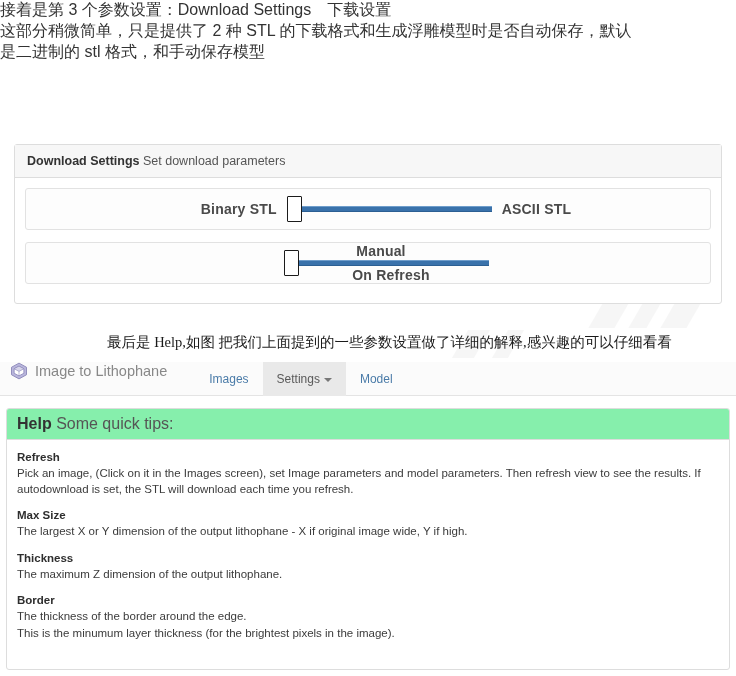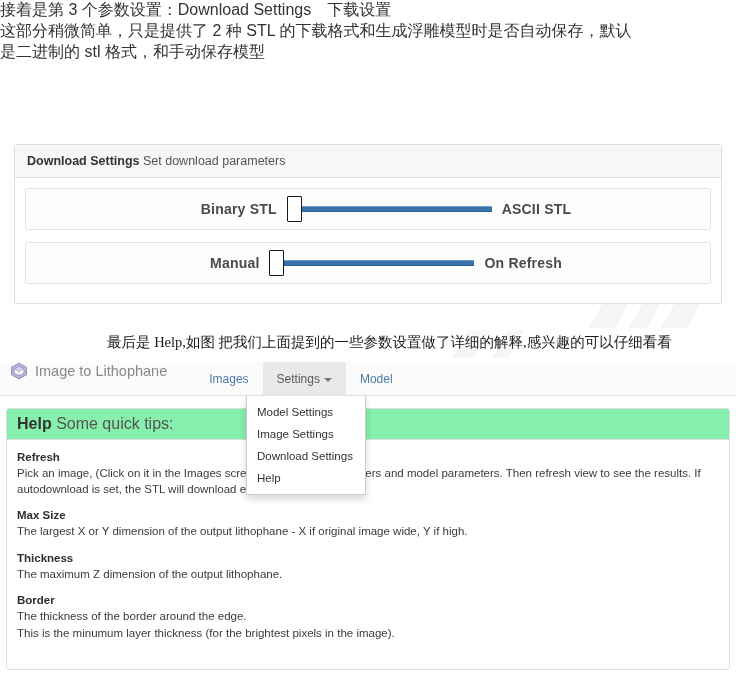--- a/index.html
+++ b/index.html
@@ -52,21 +52,21 @@
     border-radius:3px;
     background:#fdfdfd;
     height:40px;
     margin:0 0 12px 0;
     display:flex;
     align-items:center;
     justify-content:center;
     position:relative;
     padding-left:36px;
   }
-  .slider-row:last-child{margin-bottom:0;}
+  .slider-row:last-child{margin-bottom:0;flex-direction:column;}
   .slider-label{
     font-size:14px;font-weight:bold;color:#4a4a4a;
     letter-spacing:.2px;
     white-space:nowrap;
   }
   .slider-label.left{margin-right:10px;}
   .slider-label.right{margin-left:10px;}
   .slider-widget{
     position:relative;
     width:205px;height:18px;
@@ -252,26 +252,20 @@
         <span>Images</span>
       </div>
       <div class="nav-item open">
         <span>Settings</span><span class="caret"></span>
       </div>
       <div class="nav-item">
         <span>Model</span>
       </div>
     </div>
 
-    <div class="dropdown-menu">
-      <div class="dropdown-item">Model Settings</div>
-      <div class="dropdown-item">Image Settings</div>
-      <div class="dropdown-item">Download Settings</div>
-      <div class="dropdown-item">Help</div>
-    </div>
   </div>
 
   <div id="help-panel">
     <div class="panel-heading">
       <span class="strong">Help</span>
       <span>Some quick tips:</span>
     </div>
     <div class="help-body">
 
       <div class="help-term">Refresh</div>

